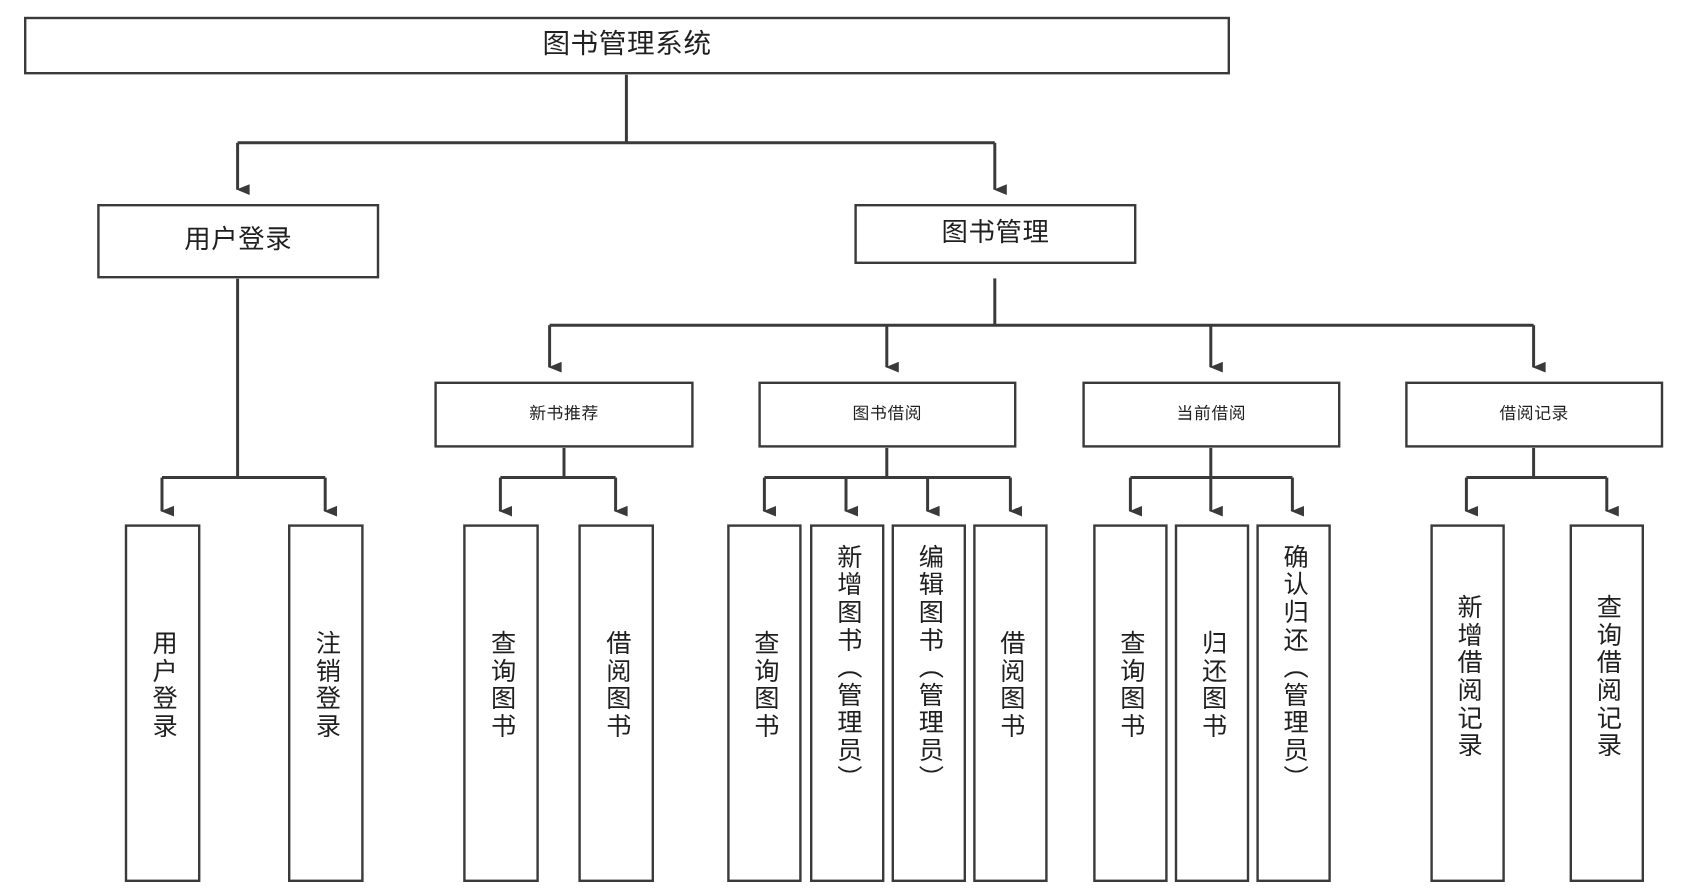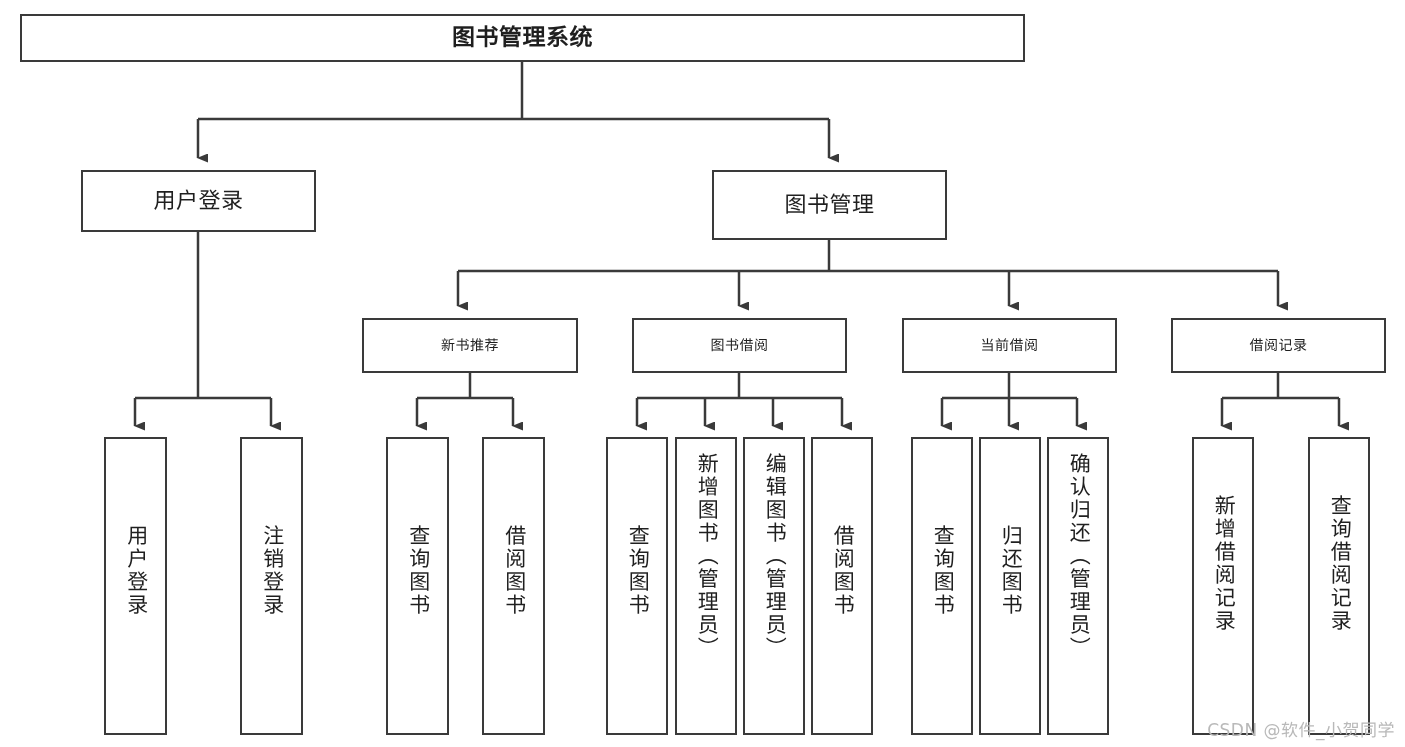--- a/index.html
+++ b/index.html
@@ -38,21 +38,21 @@
     z-index: 2;
   }
   .node .node-label {
     display: block;
     text-align: center;
     color: #1f1f1f;
     line-height: 1.12;
     letter-spacing: 0.5px;
     white-space: nowrap;
   }
-  .node.root .node-label { font-size: 23px; font-weight: bold; }
+  .node.root .node-label { font-size: 23px; }
   .node.level2 .node-label { font-size: 22px; }
   .node.level3 .node-label { font-size: 14px; }
 
   .node.leaf {
     align-items: flex-start;
     justify-content: center;
     padding-top: 8px;
   }
   .node.leaf .node-label {
     writing-mode: vertical-rl;
@@ -140,21 +140,21 @@
     </g>
   </svg>
 
   <div class="node root" style="left:20px; top:14px; width:1005px; height:48px;">
     <span class="node-label">图书管理系统</span>
   </div>
 
   <div class="node level2" style="left:81px; top:170px; width:235px; height:62px;">
     <span class="node-label">用户登录</span>
   </div>
-  <div class="node level2" style="left:712px; top:170px; width:235px; height:70px;">
+  <div class="node level2" style="left:712px; top:170px; width:235px; height:50px;">
     <span class="node-label">图书管理</span>
   </div>
 
   <div class="node level3" style="left:362px; top:318px; width:216px; height:55px;">
     <span class="node-label">新书推荐</span>
   </div>
   <div class="node level3" style="left:632px; top:318px; width:215px; height:55px;">
     <span class="node-label">图书借阅</span>
   </div>
   <div class="node level3" style="left:902px; top:318px; width:215px; height:55px;">
@@ -201,15 +201,14 @@
     <span class="node-label">确认归还（管理员）</span>
   </div>
 
   <div class="node leaf mid" style="left:1192px; top:437px; width:62px; height:298px;">
     <span class="node-label">新增借阅记录</span>
   </div>
   <div class="node leaf mid" style="left:1308px; top:437px; width:62px; height:298px;">
     <span class="node-label">查询借阅记录</span>
   </div>
 
-  <div id="watermark">CSDN @软件_小贺同学</div>
 
 </div>
 
 </body></html>

